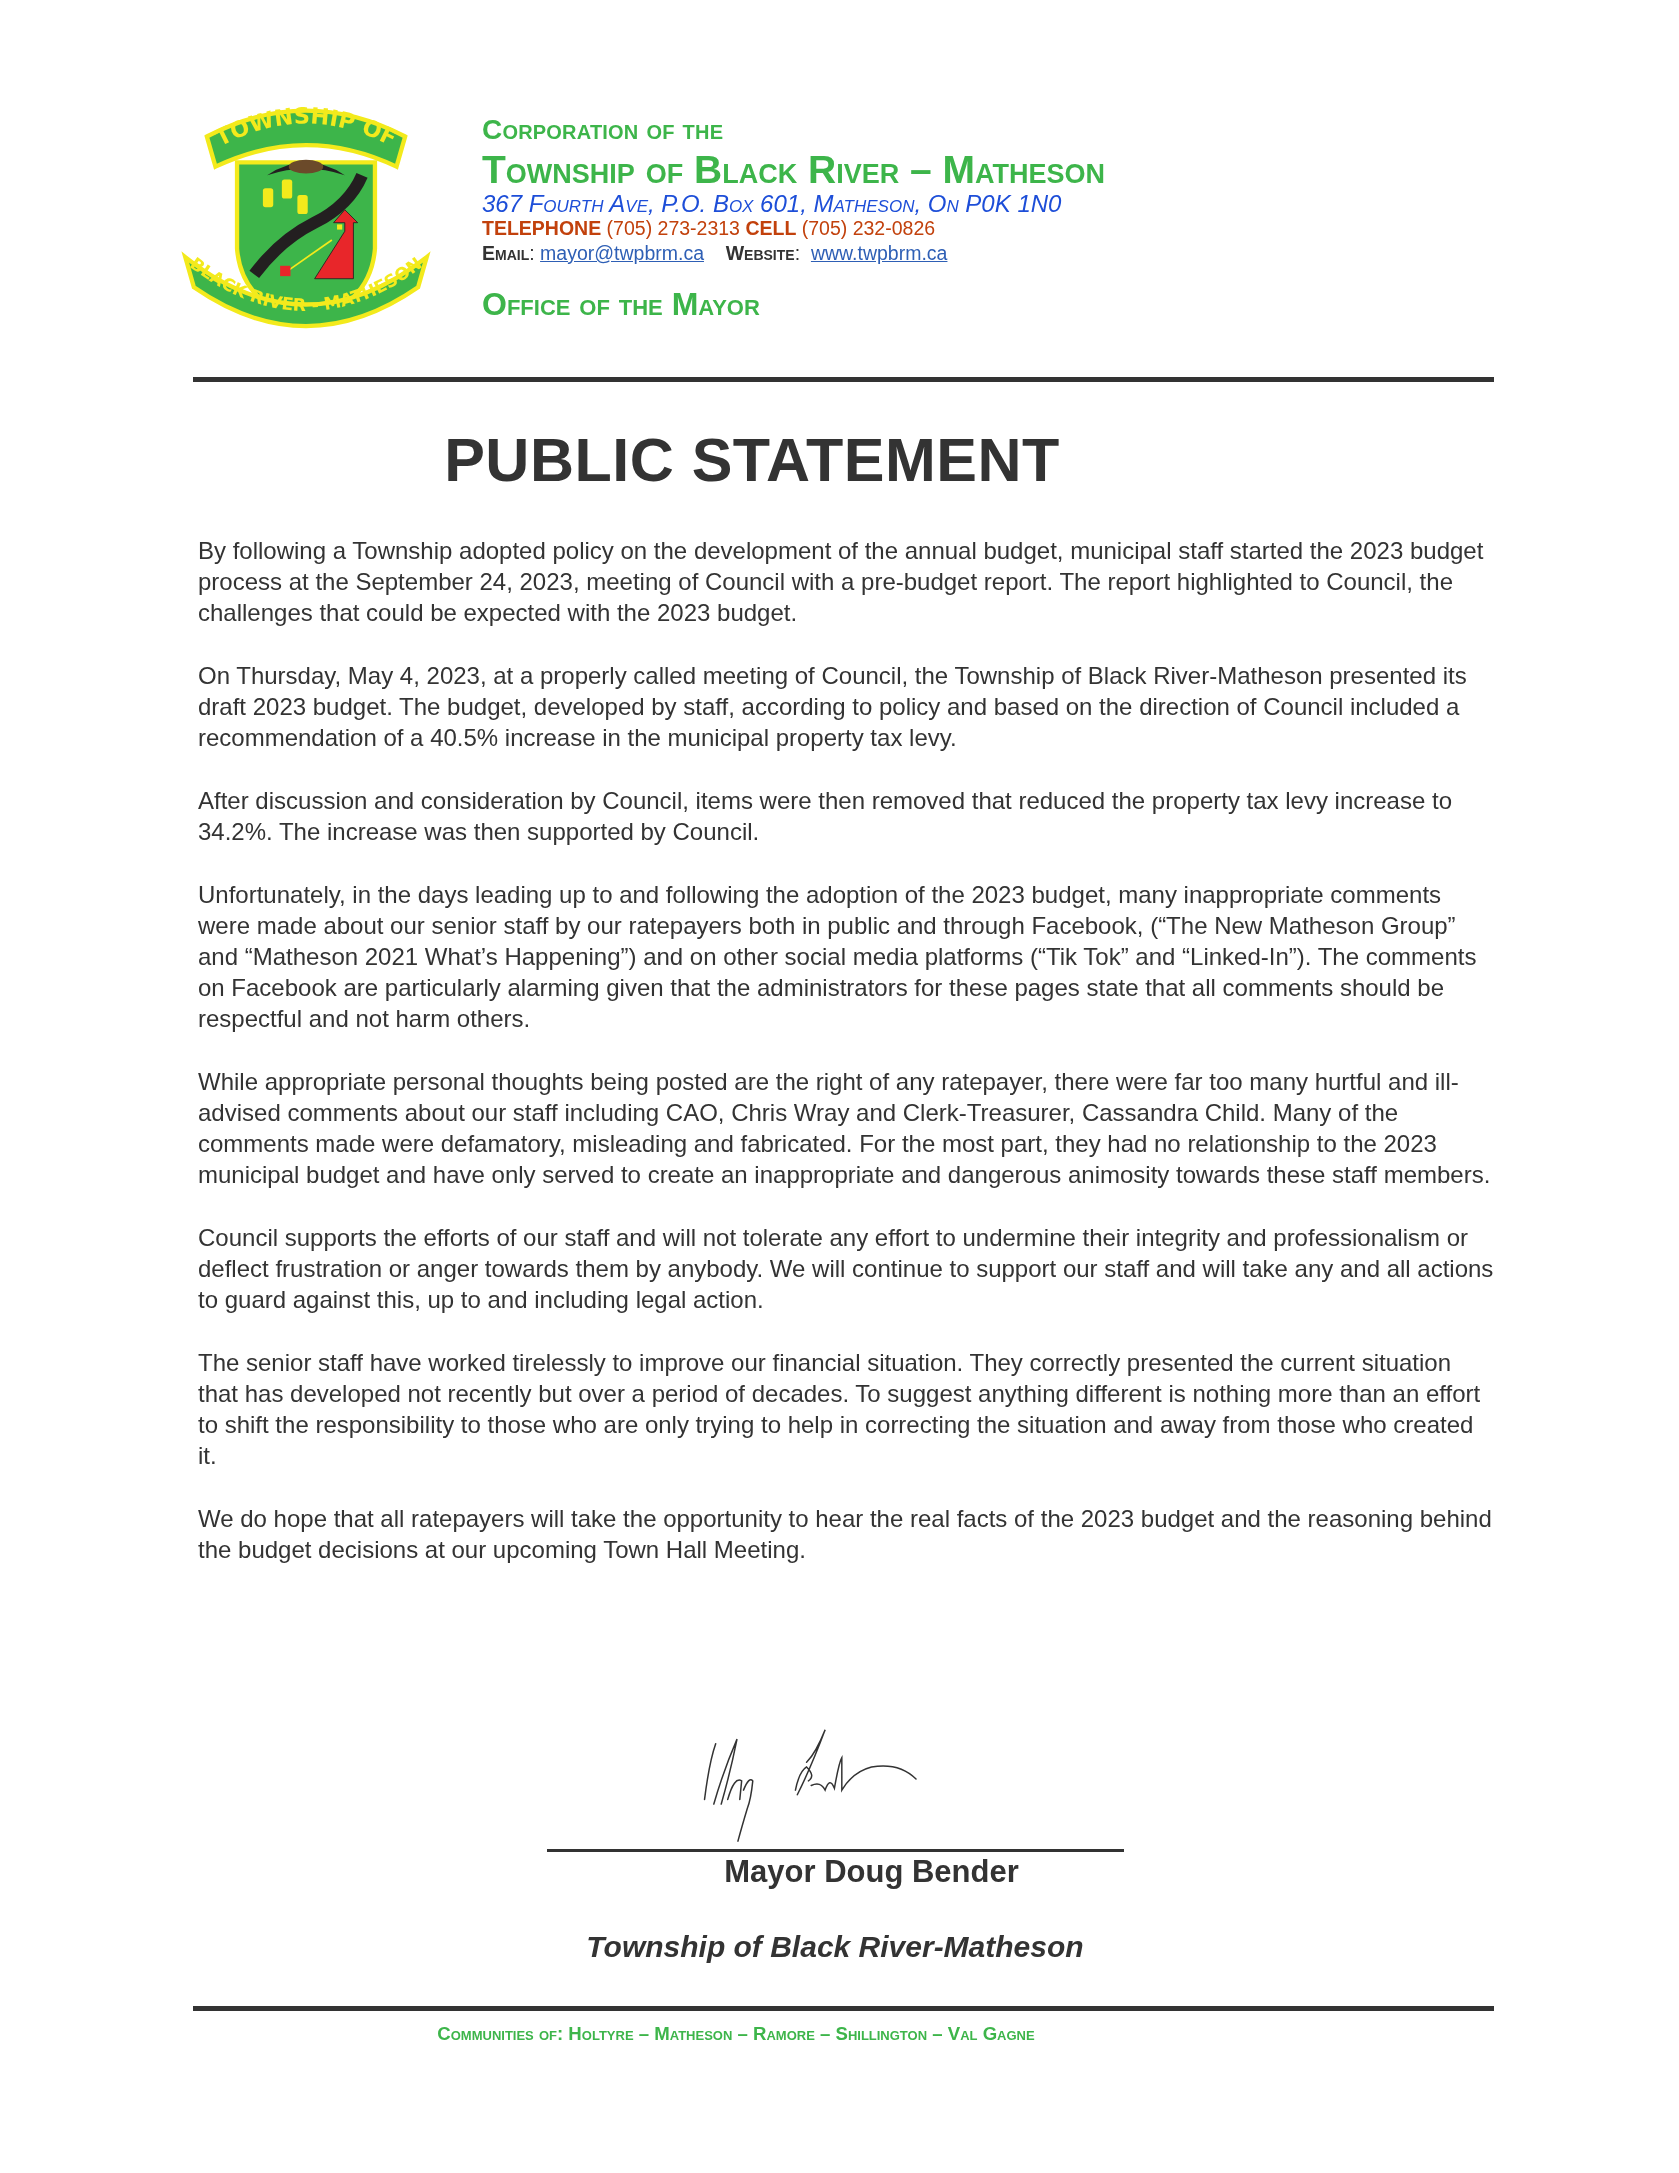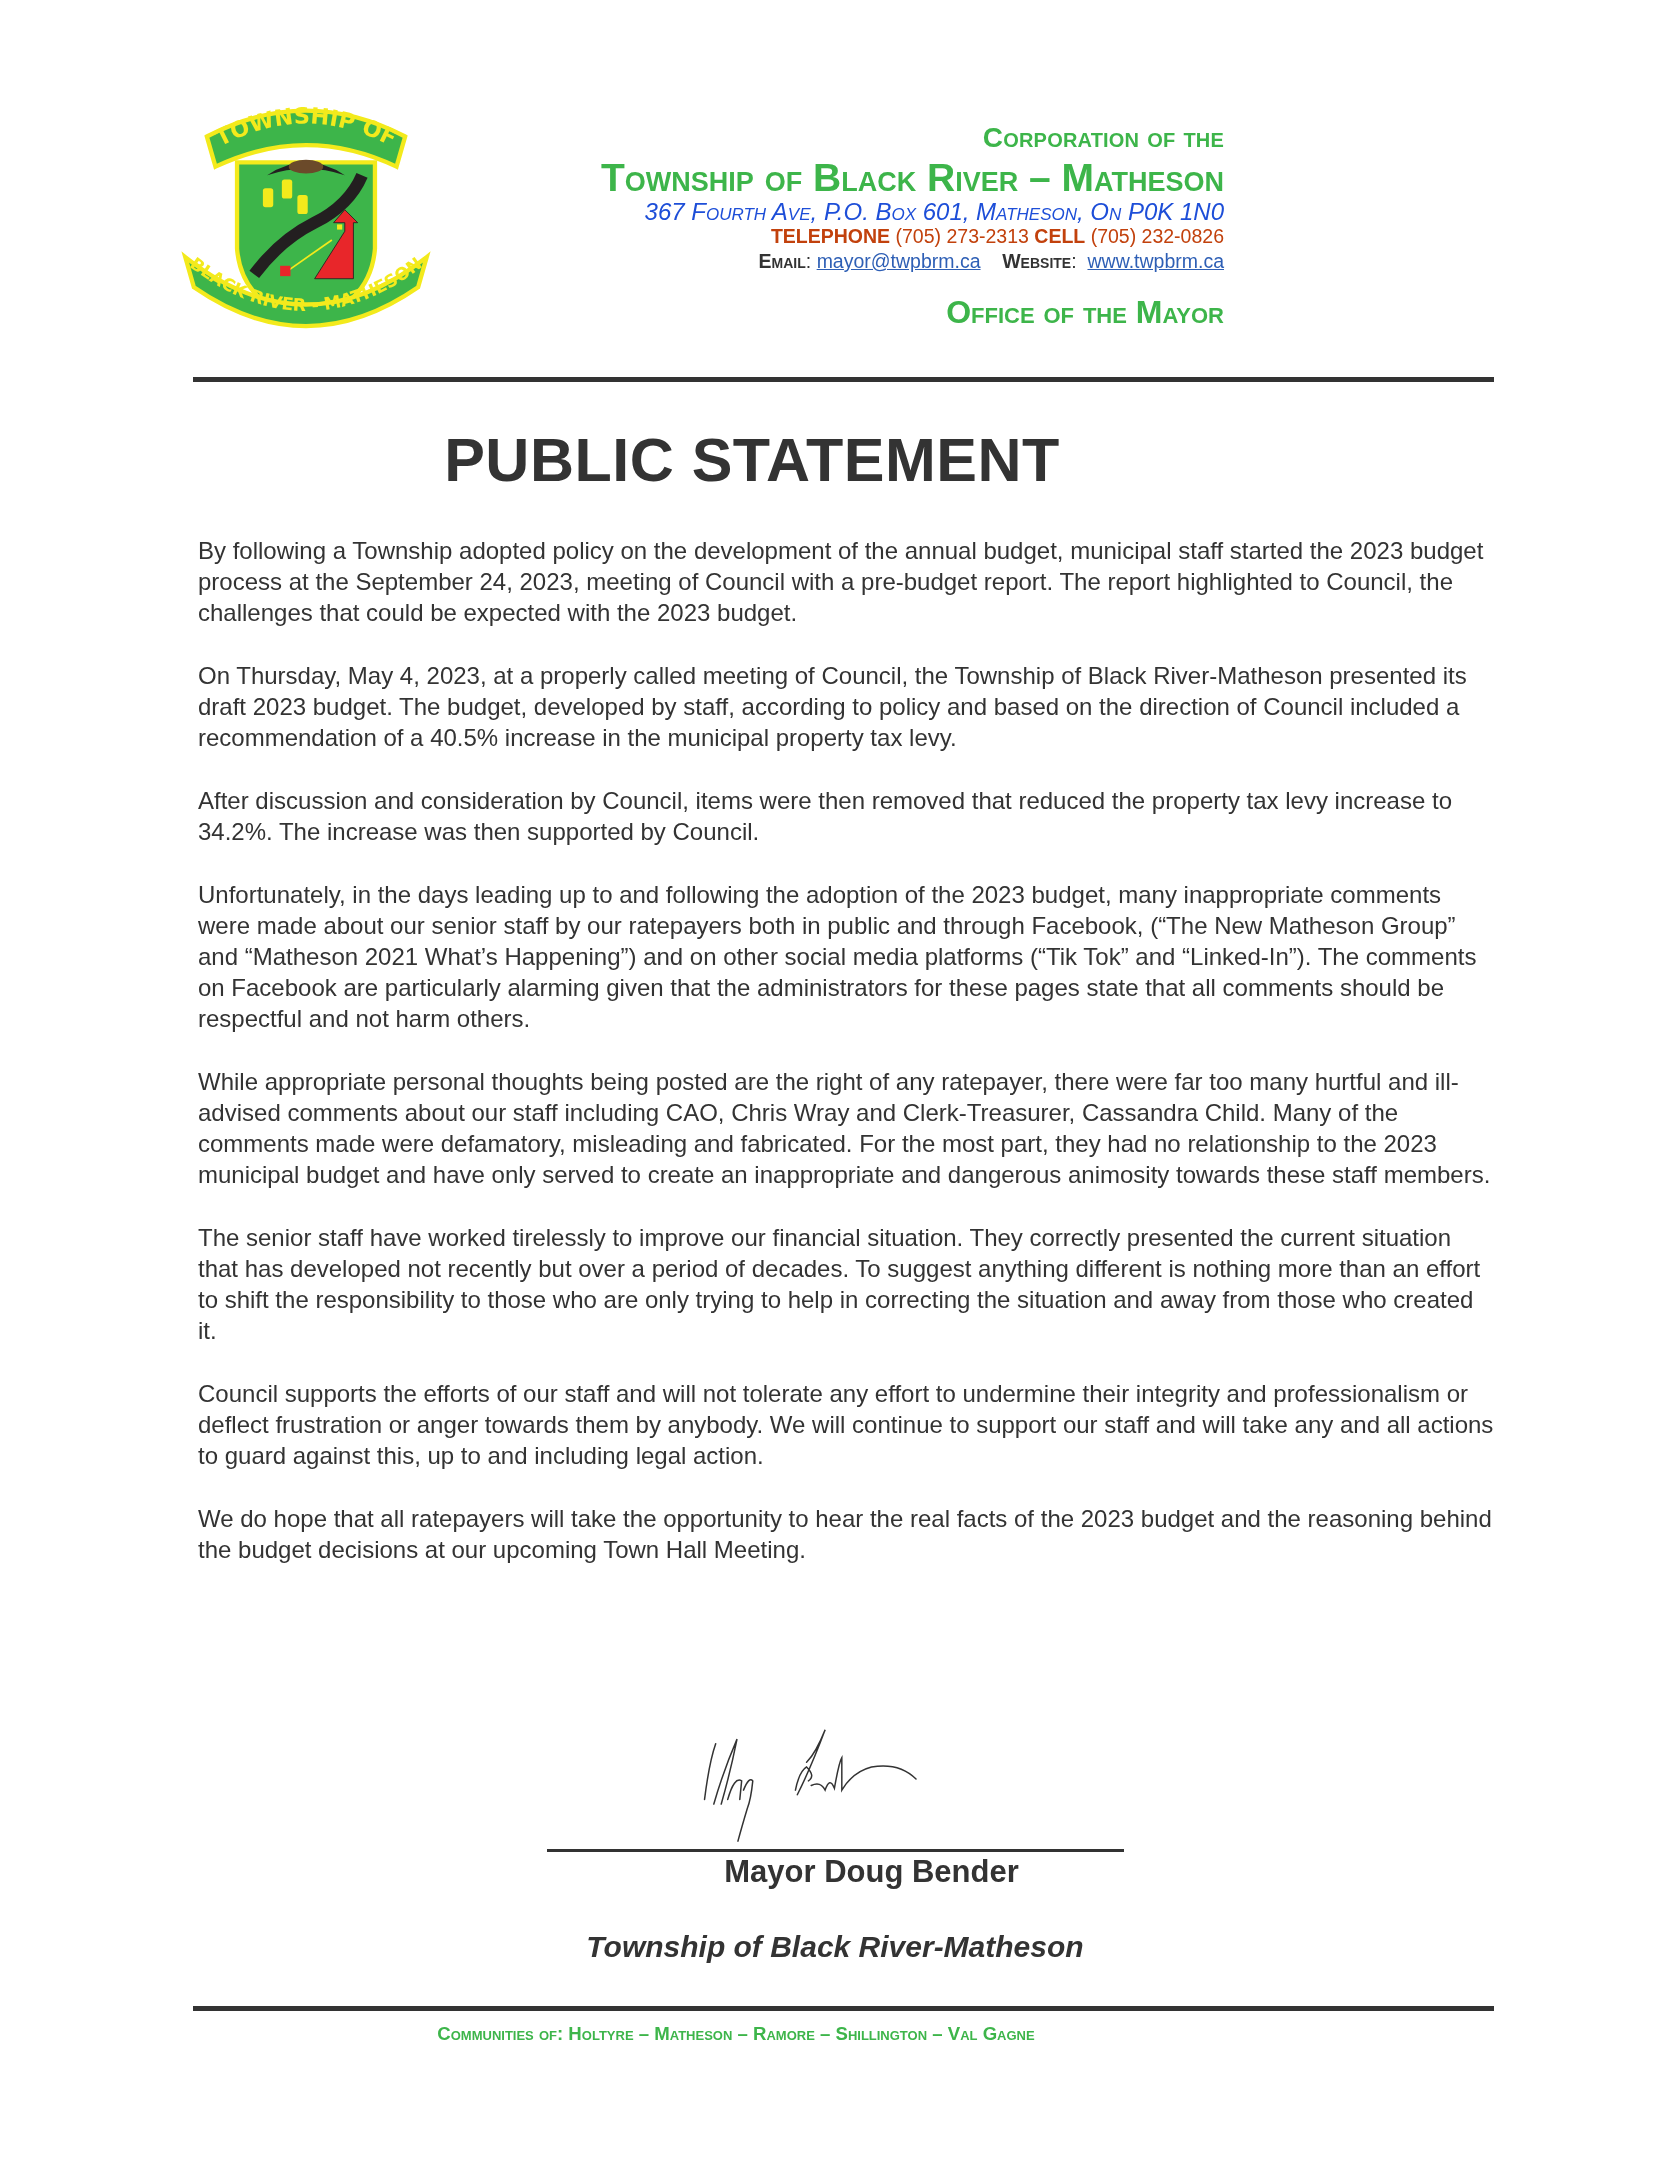--- a/index.html
+++ b/index.html
@@ -1,19 +1,19 @@
 <!DOCTYPE html>
 <html style="font-size:15px"><head>
 <meta charset="utf-8">
 <style>
   html, body { margin: 0; padding: 0; background: #ffffff; }
   body { width: 1680px; height: 2173px; position: relative; overflow: hidden;
          font-family: "Liberation Sans", sans-serif; color: #333333; }
   .logo { position: absolute; left: 176px; top: 102px; width: 260px; height: 250px; }
-  .letterhead { position: absolute; left: 482px; top: 121px; width: 742px; text-align: right; }
+  .letterhead { position: absolute; left: 482px; top: 113px; width: 742px; text-align: left; }
   .corp { color: #3db54a; font-weight: bold; font-variant: small-caps; font-size: 28px; line-height: 33px; letter-spacing: 0.2px; }
   .township { color: #3db54a; font-weight: bold; font-variant: small-caps; font-size: 39px; line-height: 43px; margin-top: 1.9px; }
   .addr { font-variant: small-caps; font-size: 24px; line-height: 25px; color: #1d4ed8; font-style: italic; }
   .phone { font-size: 19.5px; line-height: 25px; color: #c2410c; }
   .phone b { font-weight: bold; }
   .contact { font-size: 19.5px; line-height: 25px; color: #333; }
   .contact .lbl { font-weight: bold; font-variant: small-caps; }
   .contact a { color: #2e5fb5; text-decoration: underline; }
   .office { color: #3db54a; font-weight: bold; font-variant: small-caps; font-size: 32px; line-height: 37px; margin-top: 20.4px; }
   .rule { position: absolute; left: 193px; width: 1301px; height: 4.6px; background: #333333; }
@@ -95,22 +95,22 @@
 <div class="rule top"></div>
 
 <div class="title">PUBLIC STATEMENT</div>
 
 <div class="body">
   <p>By following a Township adopted policy on the development of the annual budget, municipal staff started the 2023 budget process at the September 24, 2023, meeting of Council with a pre-budget report. The report highlighted to Council, the challenges that could be expected with the 2023 budget.</p>
   <p>On Thursday, May 4, 2023, at a properly called meeting of Council, the Township of Black River-Matheson presented its draft 2023 budget. The budget, developed by staff, according to policy and based on the direction of Council included a recommendation of a 40.5% increase in the municipal property tax levy.</p>
   <p>After discussion and consideration by Council, items were then removed that reduced the property tax levy increase to 34.2%. The increase was then supported by Council.</p>
   <p>Unfortunately, in the days leading up to and following the adoption of the 2023 budget, many inappropriate comments were made about our senior staff by our ratepayers both in public and through Facebook, (“The New Matheson Group” and “Matheson 2021 What’s Happening”) and on other social media platforms (“Tik Tok” and “Linked-In”). The comments on Facebook are particularly alarming given that the administrators for these pages state that all comments should be respectful and not harm others.</p>
   <p>While appropriate personal thoughts being posted are the right of any ratepayer, there were far too many hurtful and ill-advised comments about our staff including CAO, Chris Wray and Clerk-Treasurer, Cassandra Child. Many of the comments made were defamatory, misleading and fabricated. For the most part, they had no relationship to the 2023 municipal budget and have only served to create an inappropriate and dangerous animosity towards these staff members.</p>
+  <p>Council supports the efforts of our staff and will not tolerate any effort to undermine their integrity and professionalism or deflect frustration or anger towards them by anybody. We will continue to support our staff and will take any and all actions to guard against this, up to and including legal action.</p>
   <p>The senior staff have worked tirelessly to improve our financial situation. They correctly presented the current situation that has developed not recently but over a period of decades. To suggest anything different is nothing more than an effort to shift the responsibility to those who are only trying to help in correcting the situation and away from those who created it.</p>
-  <p>Council supports the efforts of our staff and will not tolerate any effort to undermine their integrity and professionalism or deflect frustration or anger towards them by anybody. We will continue to support our staff and will take any and all actions to guard against this, up to and including legal action.</p>
   <p>We do hope that all ratepayers will take the opportunity to hear the real facts of the 2023 budget and the reasoning behind the budget decisions at our upcoming Town Hall Meeting.</p>
 </div>
 
 <svg class="sig" viewBox="0 0 400 130">
   <g fill="none" stroke="#333" stroke-width="1.6" stroke-linecap="round">
     <path d="M 20 80 Q 25 40 32 20 M 30 85 Q 40 50 55 15 Q 48 50 38 85 M 45 80 Q 52 55 60 60 L 58 80 M 62 70 Q 68 55 72 60 Q 70 80 66 90 Q 60 110 56 125"></path>
     <path d="M 120 75 Q 135 45 150 5 Q 140 30 130 40 M 118 70 Q 122 50 130 45 Q 140 55 132 60 M 135 65 Q 145 60 150 70 Q 155 55 160 68 Q 165 40 168 35 L 168 70 Q 180 50 200 45 Q 230 40 248 58"></path>
   </g>
 </svg>
 

